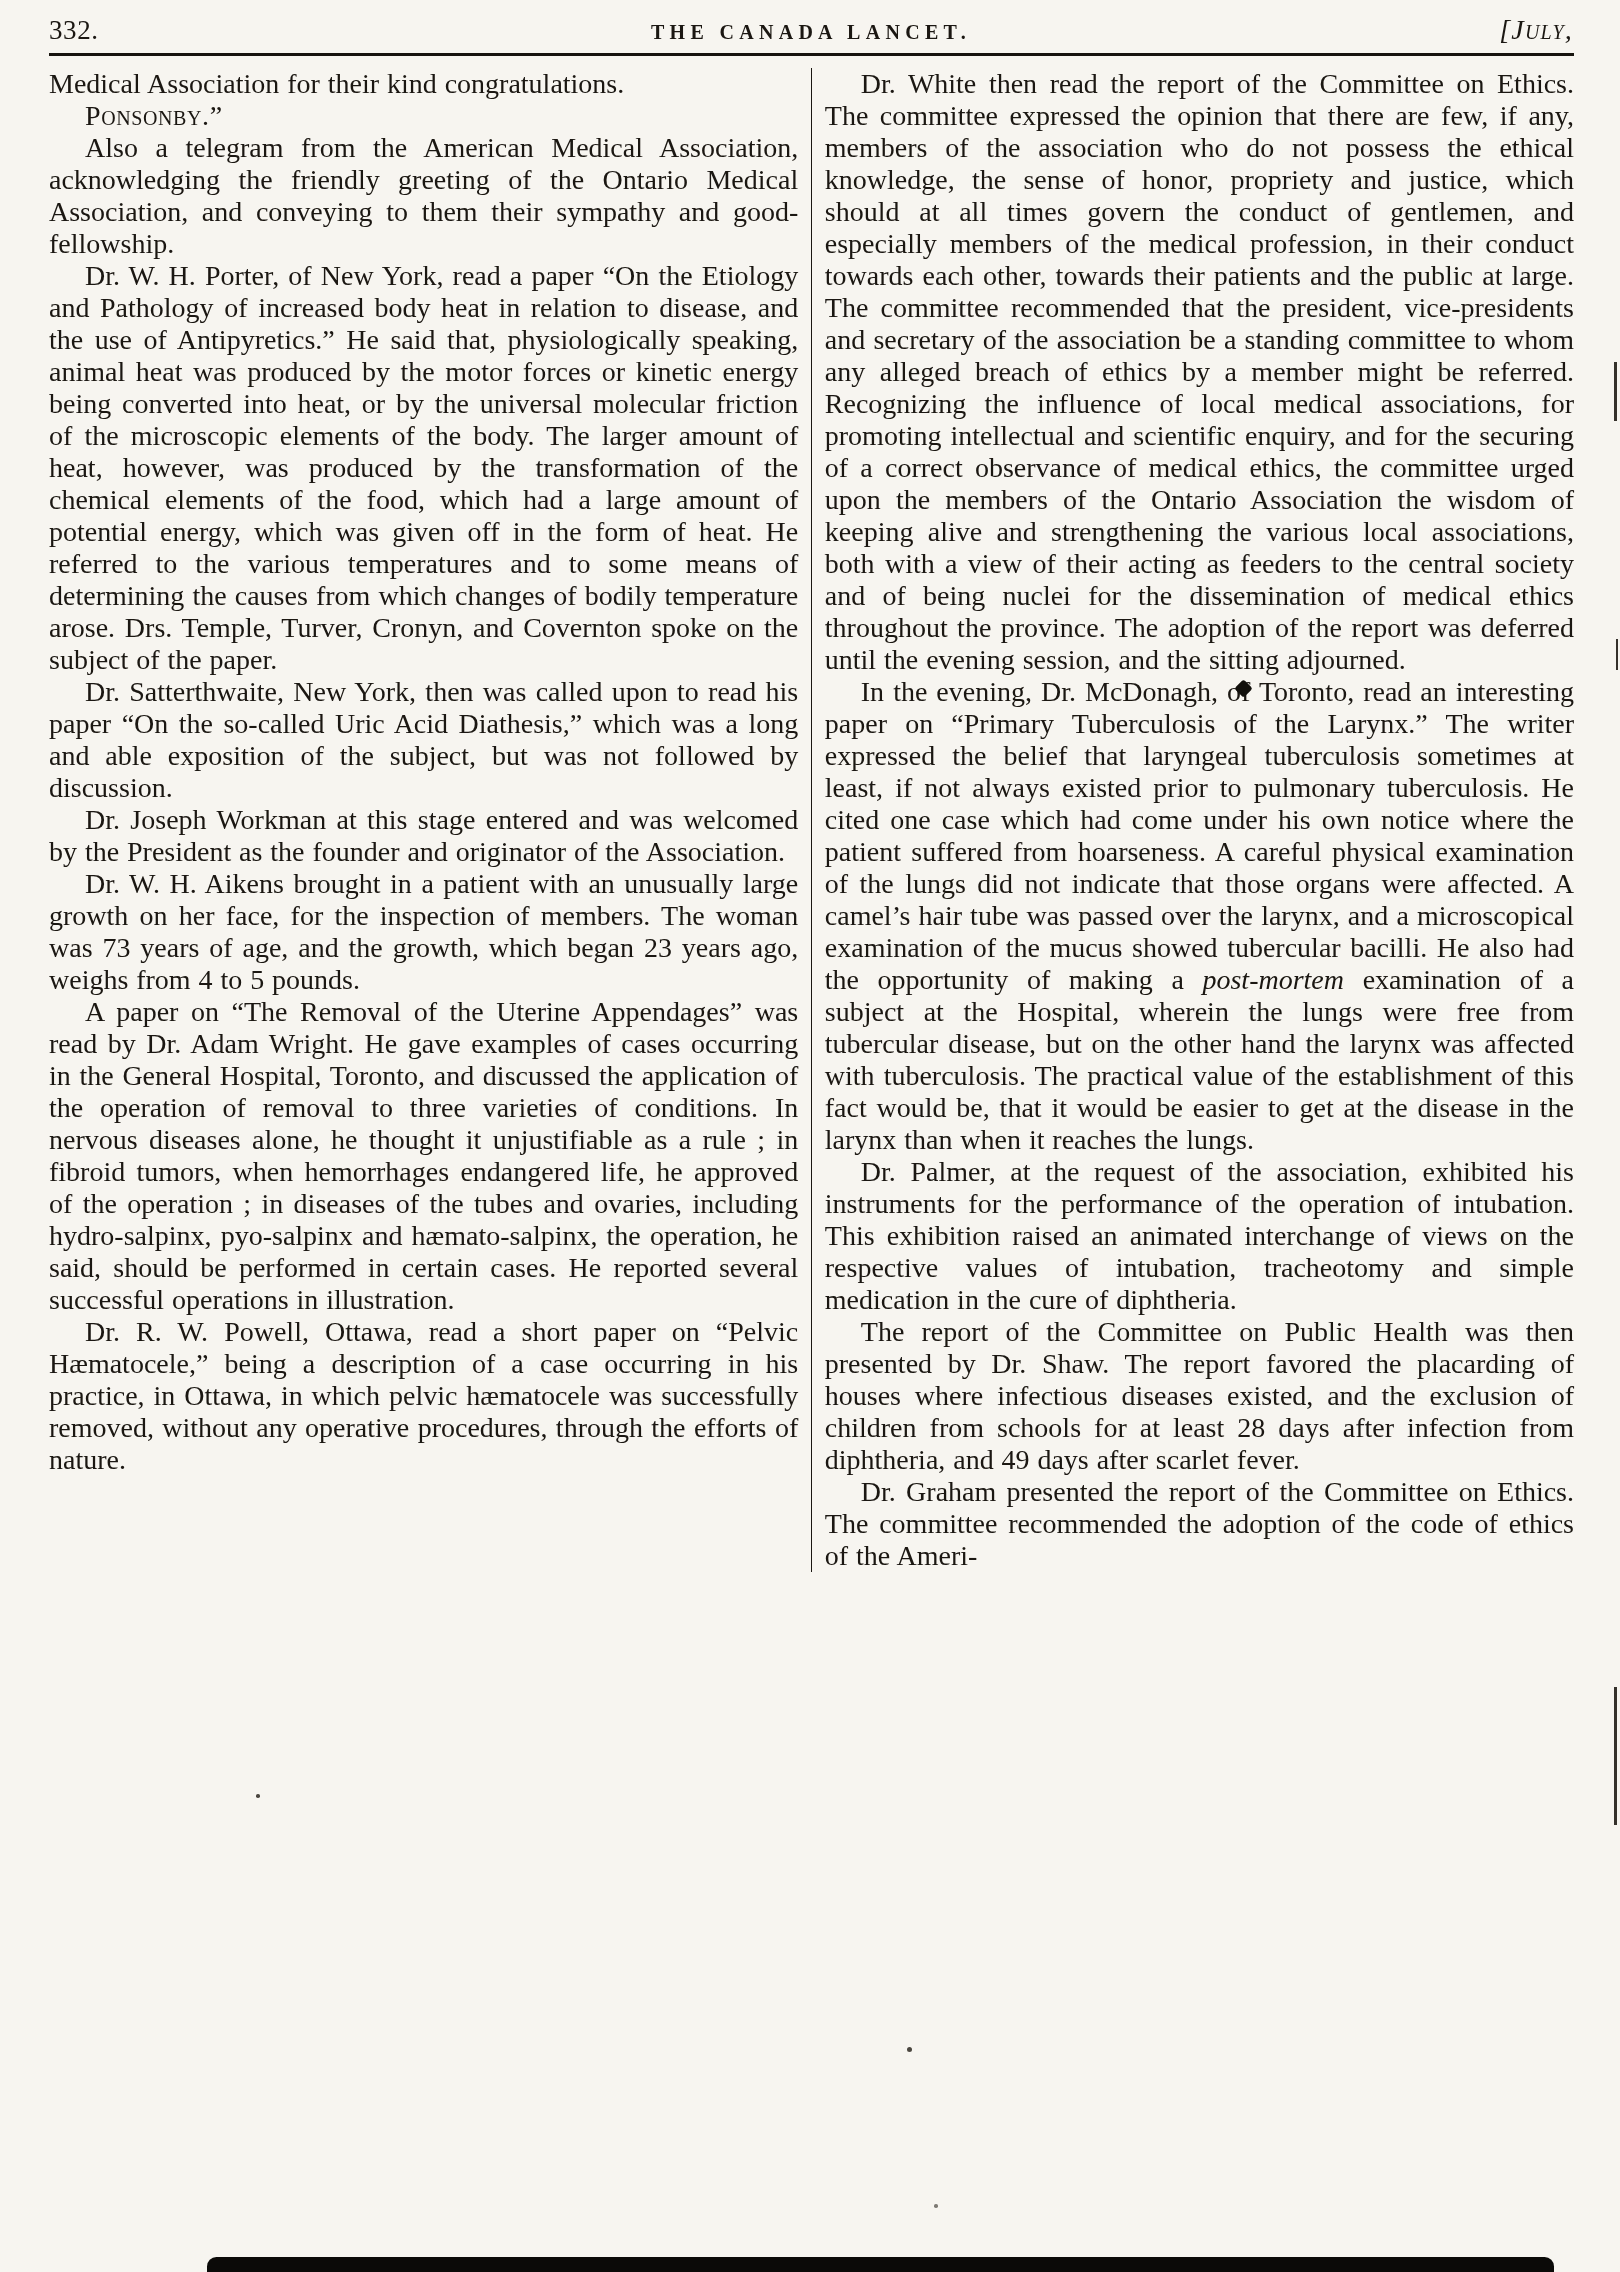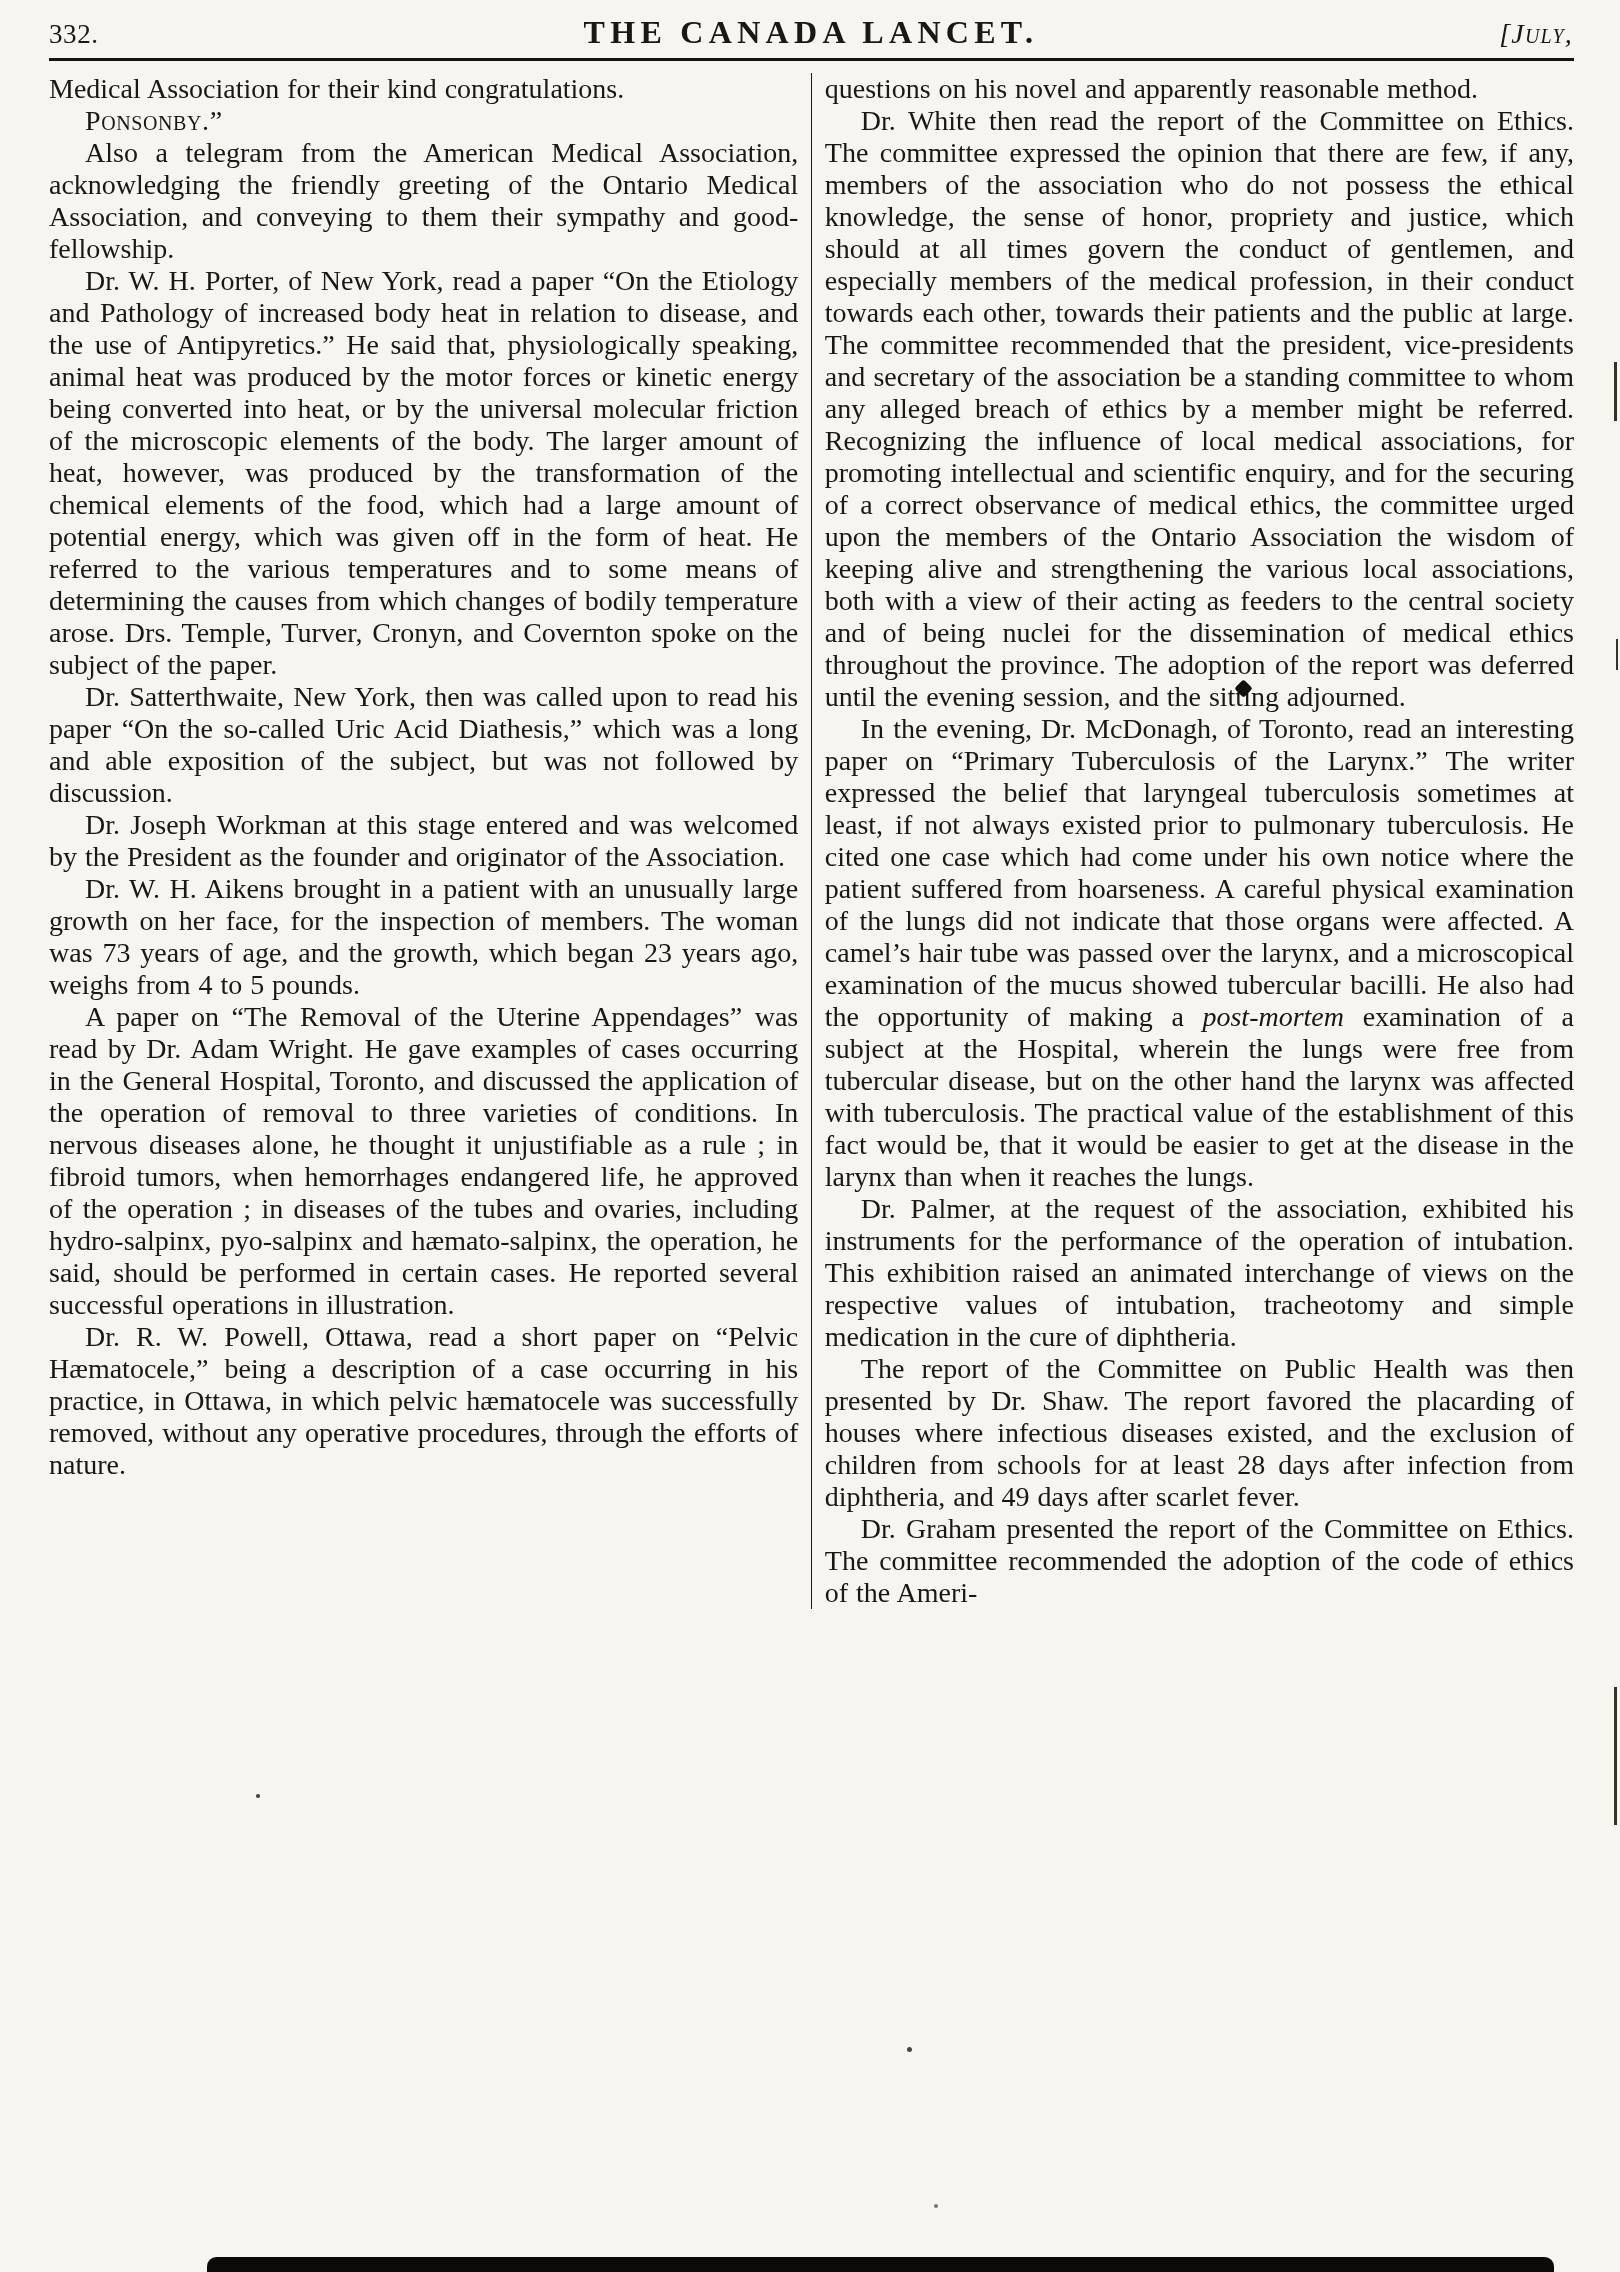--- a/index.html
+++ b/index.html
@@ -14,21 +14,21 @@
   }
   .page { position: absolute; inset: 0; }
 
   
   .masthead {
     display: flex;
     align-items: baseline;
     padding: 14px 47px 0 49px;
   }
   .page-num  { width: 153px; font-size: 27px; letter-spacing: 0.6px; }
-  .title     { flex: 1; text-align: center; font-size: 32px; font-weight: 700; letter-spacing: 5.3px; }
+  .title     { flex: 1; text-align: center; font-size: 20px; font-weight: 700; letter-spacing: 5.3px; }
   .issue     { width: 153px; text-align: right; font-size: 28px; font-variant: small-caps; letter-spacing: 1.2px; font-style: italic; }
 
   .rule { margin: 7px 46px 0 49px; height: 2.9px; background: #17140f; }
 
   
   .columns { display: flex; padding: 11.8px 46px 0 49px; }
   .col {
     flex: 1;
     font-size: 28px;
     line-height: 32px;
@@ -81,21 +81,20 @@
         <p class="para indent">Also a telegram from the American Medical Association, acknowledging the friendly greeting of the Ontario Medical Association, and conveying to them their sympathy and good-fellowship.</p>
         <p class="para indent">Dr. W. H. Porter, of New York, read a paper “On the Etiology and Pathology of increased body heat in relation to disease, and the use of Antipyretics.” He said that, physiologically speaking, animal heat was produced by the motor forces or kinetic energy being converted into heat, or by the universal molecular friction of the microscopic elements of the body. The larger amount of heat, however, was produced by the transformation of the chemical elements of the food, which had a large amount of potential energy, which was given off in the form of heat. He referred to the various temperatures and to some means of determining the causes from which changes of bodily temperature arose. Drs. Temple, Turver, Cronyn, and Covernton spoke on the subject of the paper.</p>
         <p class="para indent">Dr. Satterthwaite, New York, then was called upon to read his paper “On the so-called Uric Acid Diathesis,” which was a long and able exposition of the subject, but was not followed by discussion.</p>
         <p class="para indent">Dr. Joseph Workman at this stage entered and was welcomed by the President as the founder and originator of the Association.</p>
         <p class="para indent">Dr. W. H. Aikens brought in a patient with an unusually large growth on her face, for the inspection of members. The woman was 73 years of age, and the growth, which began 23 years ago, weighs from 4 to 5 pounds.</p>
         <p class="para indent">A paper on “The Removal of the Uterine Appendages” was read by Dr. Adam Wright. He gave examples of cases occurring in the General Hospital, Toronto, and discussed the application of the operation of removal to three varieties of conditions. In nervous diseases alone, he thought it unjustifiable as a rule ; in fibroid tumors, when hemorrhages endangered life, he approved of the operation ; in diseases of the tubes and ovaries, including hydro-salpinx, pyo-salpinx and hæmato-salpinx, the operation, he said, should be performed in certain cases. He reported several successful operations in illustration.</p>
         <p class="para indent">Dr. R. W. Powell, Ottawa, read a short paper on “Pelvic Hæmatocele,” being a description of a case occurring in his practice, in Ottawa, in which pelvic hæmatocele was successfully removed, without any operative procedures, through the efforts of nature.</p>
       </section>
     <div class="divider"></div>
     <section class="col" id="col-right">
-        <p class="para">questions on his novel and apparently reasonable method.</p>
         <p class="para indent">Dr. White then read the report of the Committee on Ethics. The committee expressed the opinion that there are few, if any, members of the association who do not possess the ethical knowledge, the sense of honor, propriety and justice, which should at all times govern the conduct of gentlemen, and especially members of the medical profession, in their conduct towards each other, towards their patients and the public at large. The committee recommended that the president, vice-presidents and secretary of the association be a standing committee to whom any alleged breach of ethics by a member might be referred. Recognizing the influence of local medical associations, for promoting intellectual and scientific enquiry, and for the securing of a correct observance of medical ethics, the committee urged upon the members of the Ontario Association the wisdom of keeping alive and strengthening the various local associations, both with a view of their acting as feeders to the central society and of being nuclei for the dissemination of medical ethics throughout the province. The adoption of the report was deferred until the evening session, and the sitting adjourned.</p>
         <p class="para indent">In the evening, Dr. McDonagh, of Toronto, read an interesting paper on “Primary Tuberculosis of the Larynx.” The writer expressed the belief that laryngeal tuberculosis sometimes at least, if not always existed prior to pulmonary tuberculosis. He cited one case which had come under his own notice where the patient suffered from hoarseness. A careful physical examination of the lungs did not indicate that those organs were affected. A camel’s hair tube was passed over the larynx, and a microscopical examination of the mucus showed tubercular bacilli. He also had the opportunity of making a <i>post-mortem</i> examination of a subject at the Hospital, wherein the lungs were free from tubercular disease, but on the other hand the larynx was affected with tuberculosis. The practical value of the establishment of this fact would be, that it would be easier to get at the disease in the larynx than when it reaches the lungs.</p>
         <p class="para indent">Dr. Palmer, at the request of the association, exhibited his instruments for the performance of the operation of intubation. This exhibition raised an animated interchange of views on the respective values of intubation, tracheotomy and simple medication in the cure of diphtheria.</p>
         <p class="para indent">The report of the Committee on Public Health was then presented by Dr. Shaw. The report favored the placarding of houses where infectious diseases existed, and the exclusion of children from schools for at least 28 days after infection from diphtheria, and 49 days after scarlet fever.</p>
         <p class="para indent">Dr. Graham presented the report of the Committee on Ethics. The committee recommended the adoption of the code of ethics of the Ameri-</p>
       </section>
   </main>
 
   <div class="ink-blot"></div>
   <div class="speck speck-1"></div>

